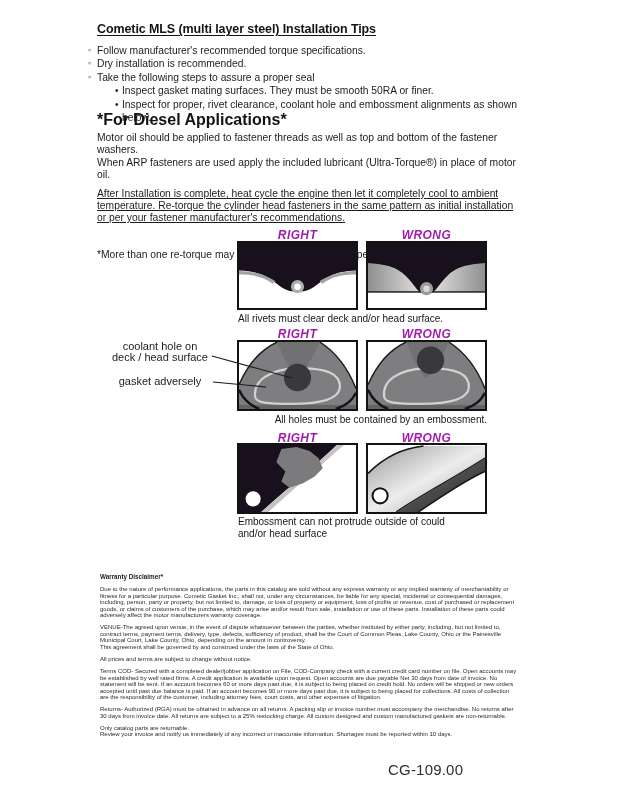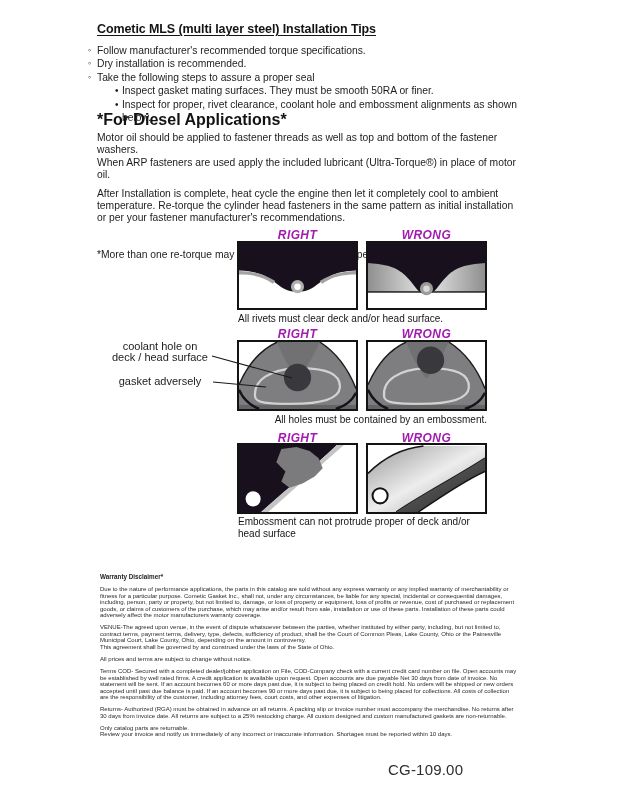--- a/index.html
+++ b/index.html
@@ -20,21 +20,21 @@
   .bullets { left:88px; top:44px; font-size:10.3px; line-height:13.4px; color:#1c1c1c; width:430px; }
   .b-row { display:flex; }
   .b-marker { width:9px; flex:0 0 9px; font-size:9px; line-height:13.4px; }
   .sub-bullets { margin-left:27px; }
   .sub-bullets .b-marker { width:7px; flex:0 0 7px; font-size:10px; }
 
   
   .diesel { left:97px; top:114px; width:430px; font-size:10.3px; line-height:12.2px; color:#1c1c1c; }
   .diesel-heading { font-size:16px; font-weight:700; color:#131313; margin-bottom:6px; }
   .diesel-p { margin-bottom:7px; }
-  .diesel-p2 { margin-bottom:24px; }
+  .diesel-p2 { margin-bottom:24px;text-decoration:underline; }
 
   
   .pair-label { width:121px; text-align:center; font-size:12px; font-weight:600; letter-spacing:0.4px; color:#a21caf;font-style:italic; }
   .caption { font-size:10px; color:#161616; line-height:12px; }
   .cap2 { width:250px; text-align:right; }
   .cap3 { width:235px; }
   .diag-label { width:100px; text-align:center; font-size:11px; line-height:10.6px; color:#1c1c1c; }
 
   
   .dbox { border:2.5px solid #131313; background:#fff; }
@@ -196,21 +196,21 @@
         </linearGradient>
       </defs>
       <path d="M0,28 C18,10 36,3 55,1 L116,1 L116,13 C88,31 55,48 28,66 L0,66 Z" fill="url(#grad-w3a)"></path>
       <path d="M0,28 C18,10 36,3 55,1" fill="none" stroke="#141414" stroke-width="1.6"></path>
       <path d="M116,13 C88,31 55,48 28,66" fill="none" stroke="#141414" stroke-width="1.6"></path>
       <path d="M116,13 C88,31 55,48 28,66 L50,66 C78,47 98,34 116,26 Z" fill="url(#grad-w3b)"></path>
       <path d="M116,26 C98,34 78,47 50,66" fill="none" stroke="#141414" stroke-width="1.4"></path>
       <circle cx="12" cy="50" r="7.5" fill="#ffffff" stroke="#141414" stroke-width="2"></circle>
     </svg>
   </div>
-  <div class="abs caption cap3" style="left:238px; top:516px;">Embossment can not protrude proper of deck and/or head surface</div>
+  <div class="abs caption cap3" style="left:238px; top:516px;">Embossment can not protrude outside of could and/or head surface</div>
 
   <svg class="abs overlay" width="618" height="800">
     <line x1="212" y1="356" x2="292" y2="378" stroke="#1a1a1a" stroke-width="1.1"></line>
     <line x1="213" y1="382" x2="266" y2="387" stroke="#1a1a1a" stroke-width="1.1"></line>
   </svg>
 
   <div class="abs fineprint">
     <div class="fp-heading">Warranty Disclaimer*</div>
     <div class="fp-para">
         <div class="fp-line">Due to the nature of performance applications, the parts in this catalog are sold without any express warranty or any implied warranty of merchantability or</div>

